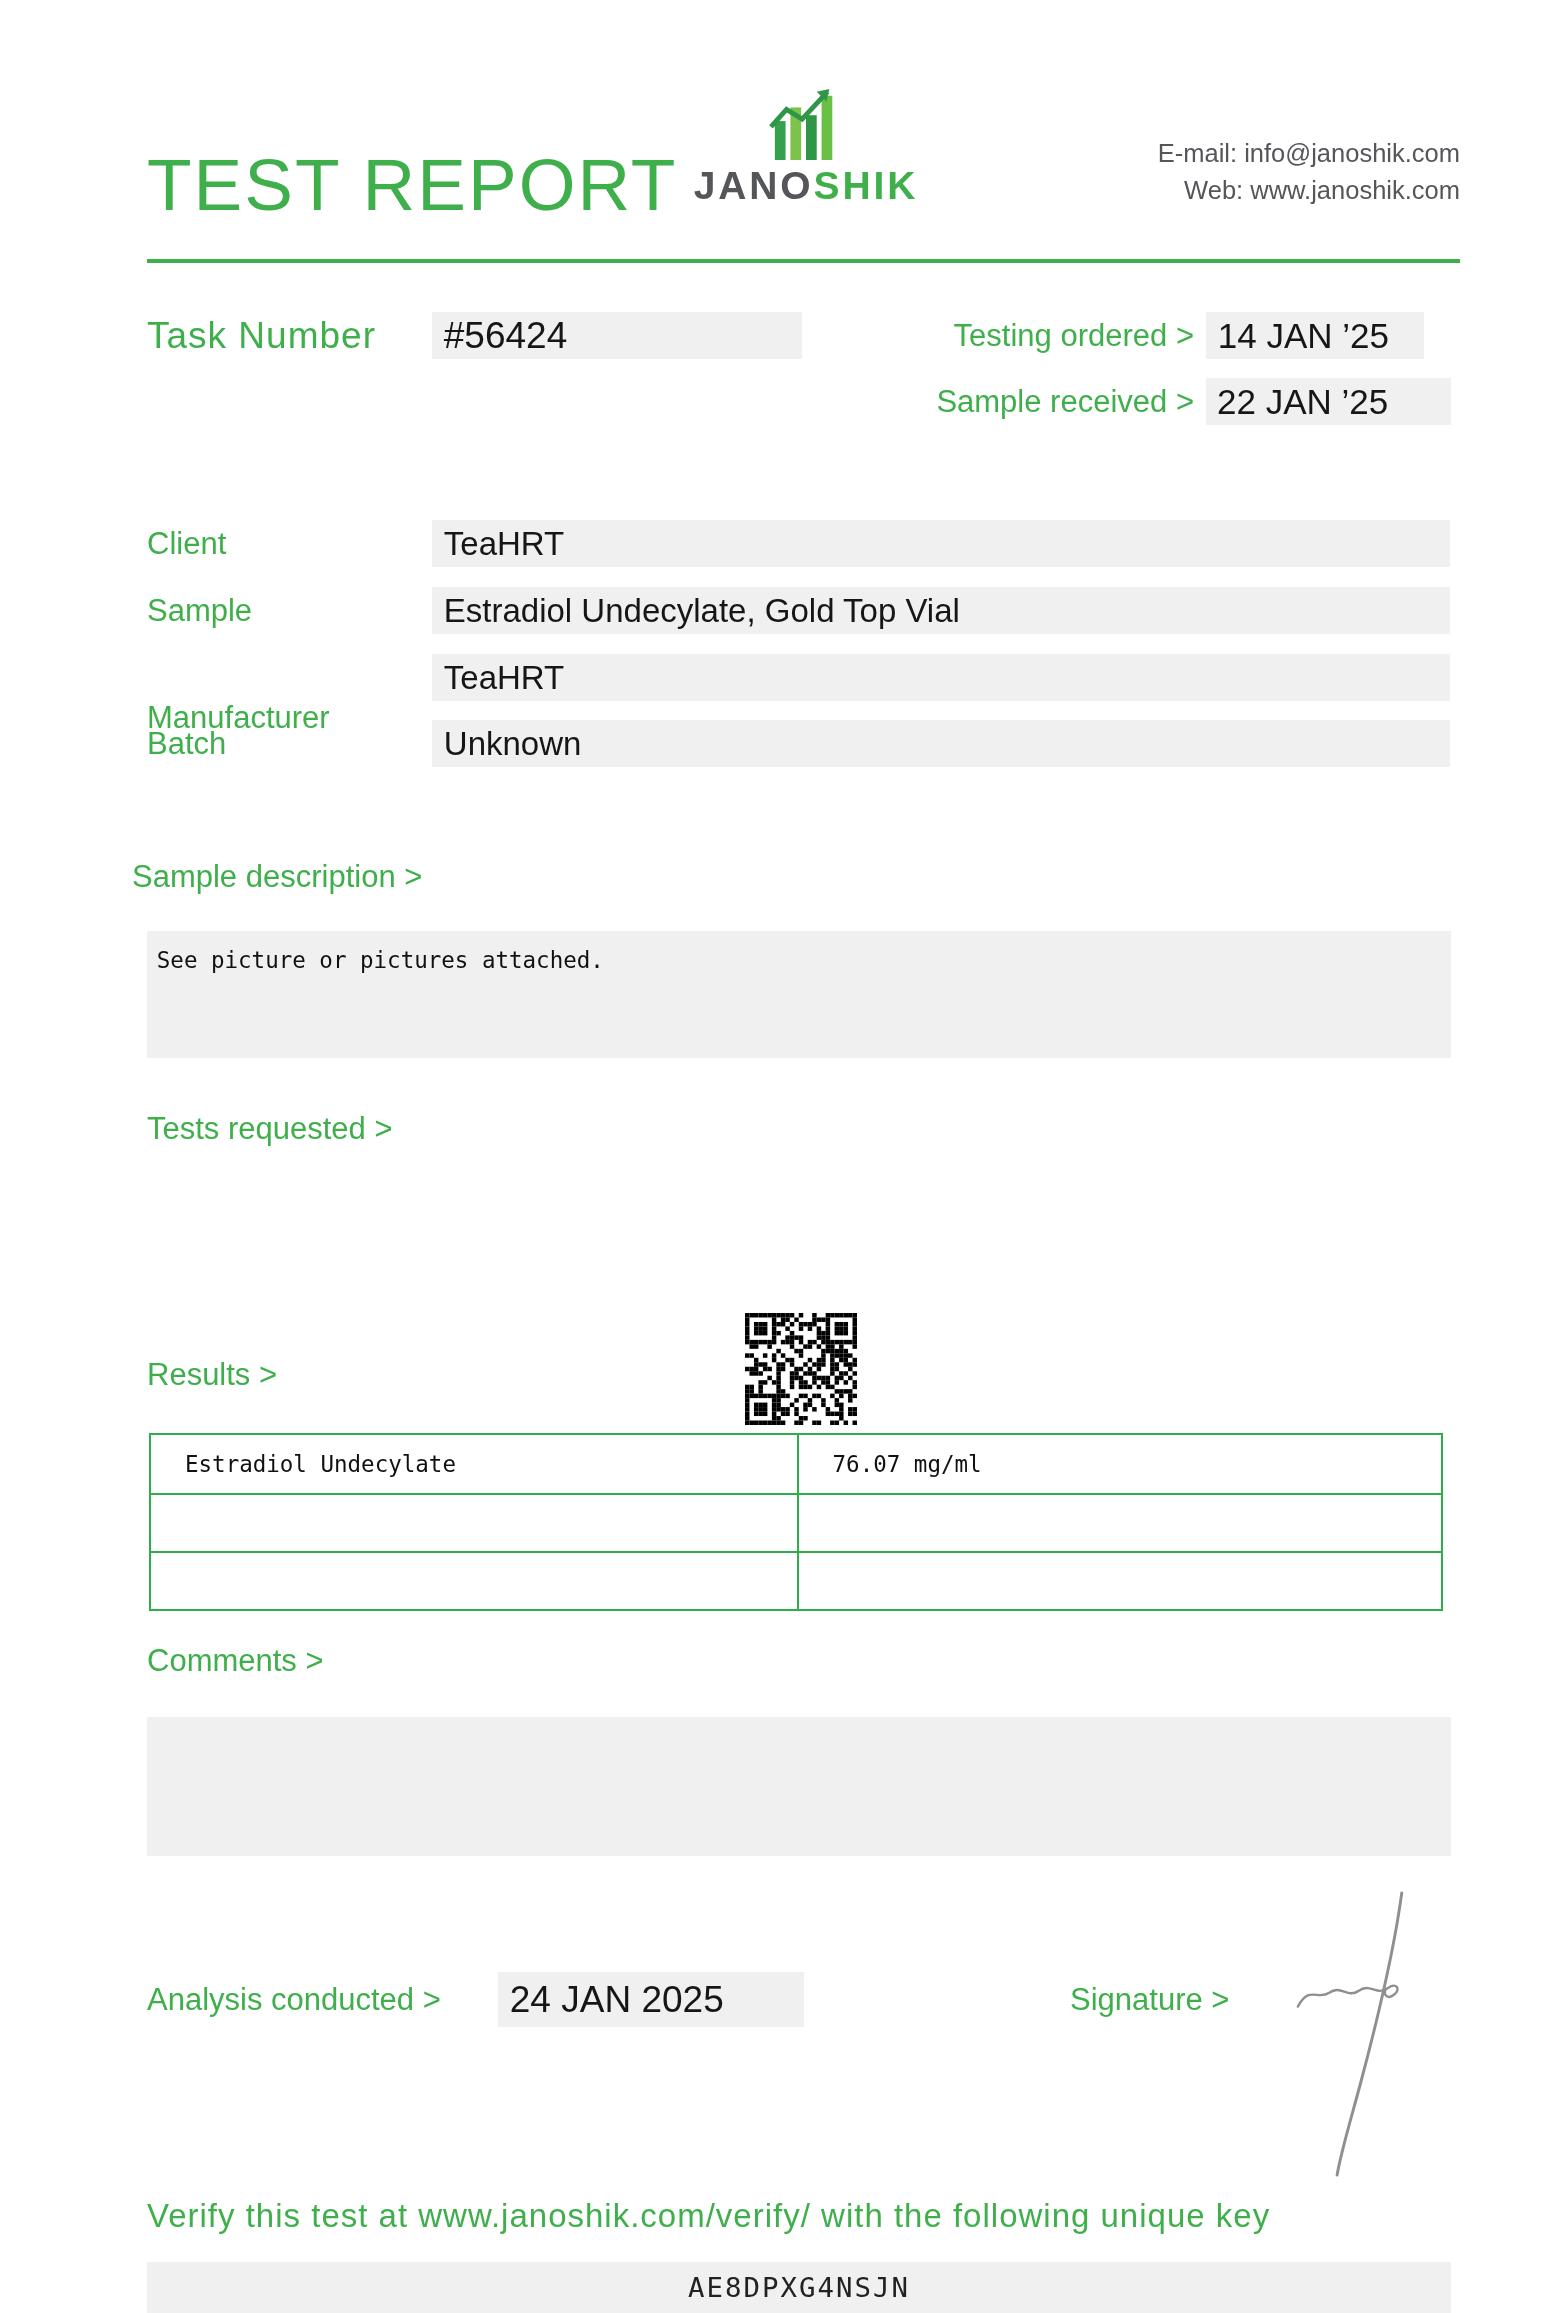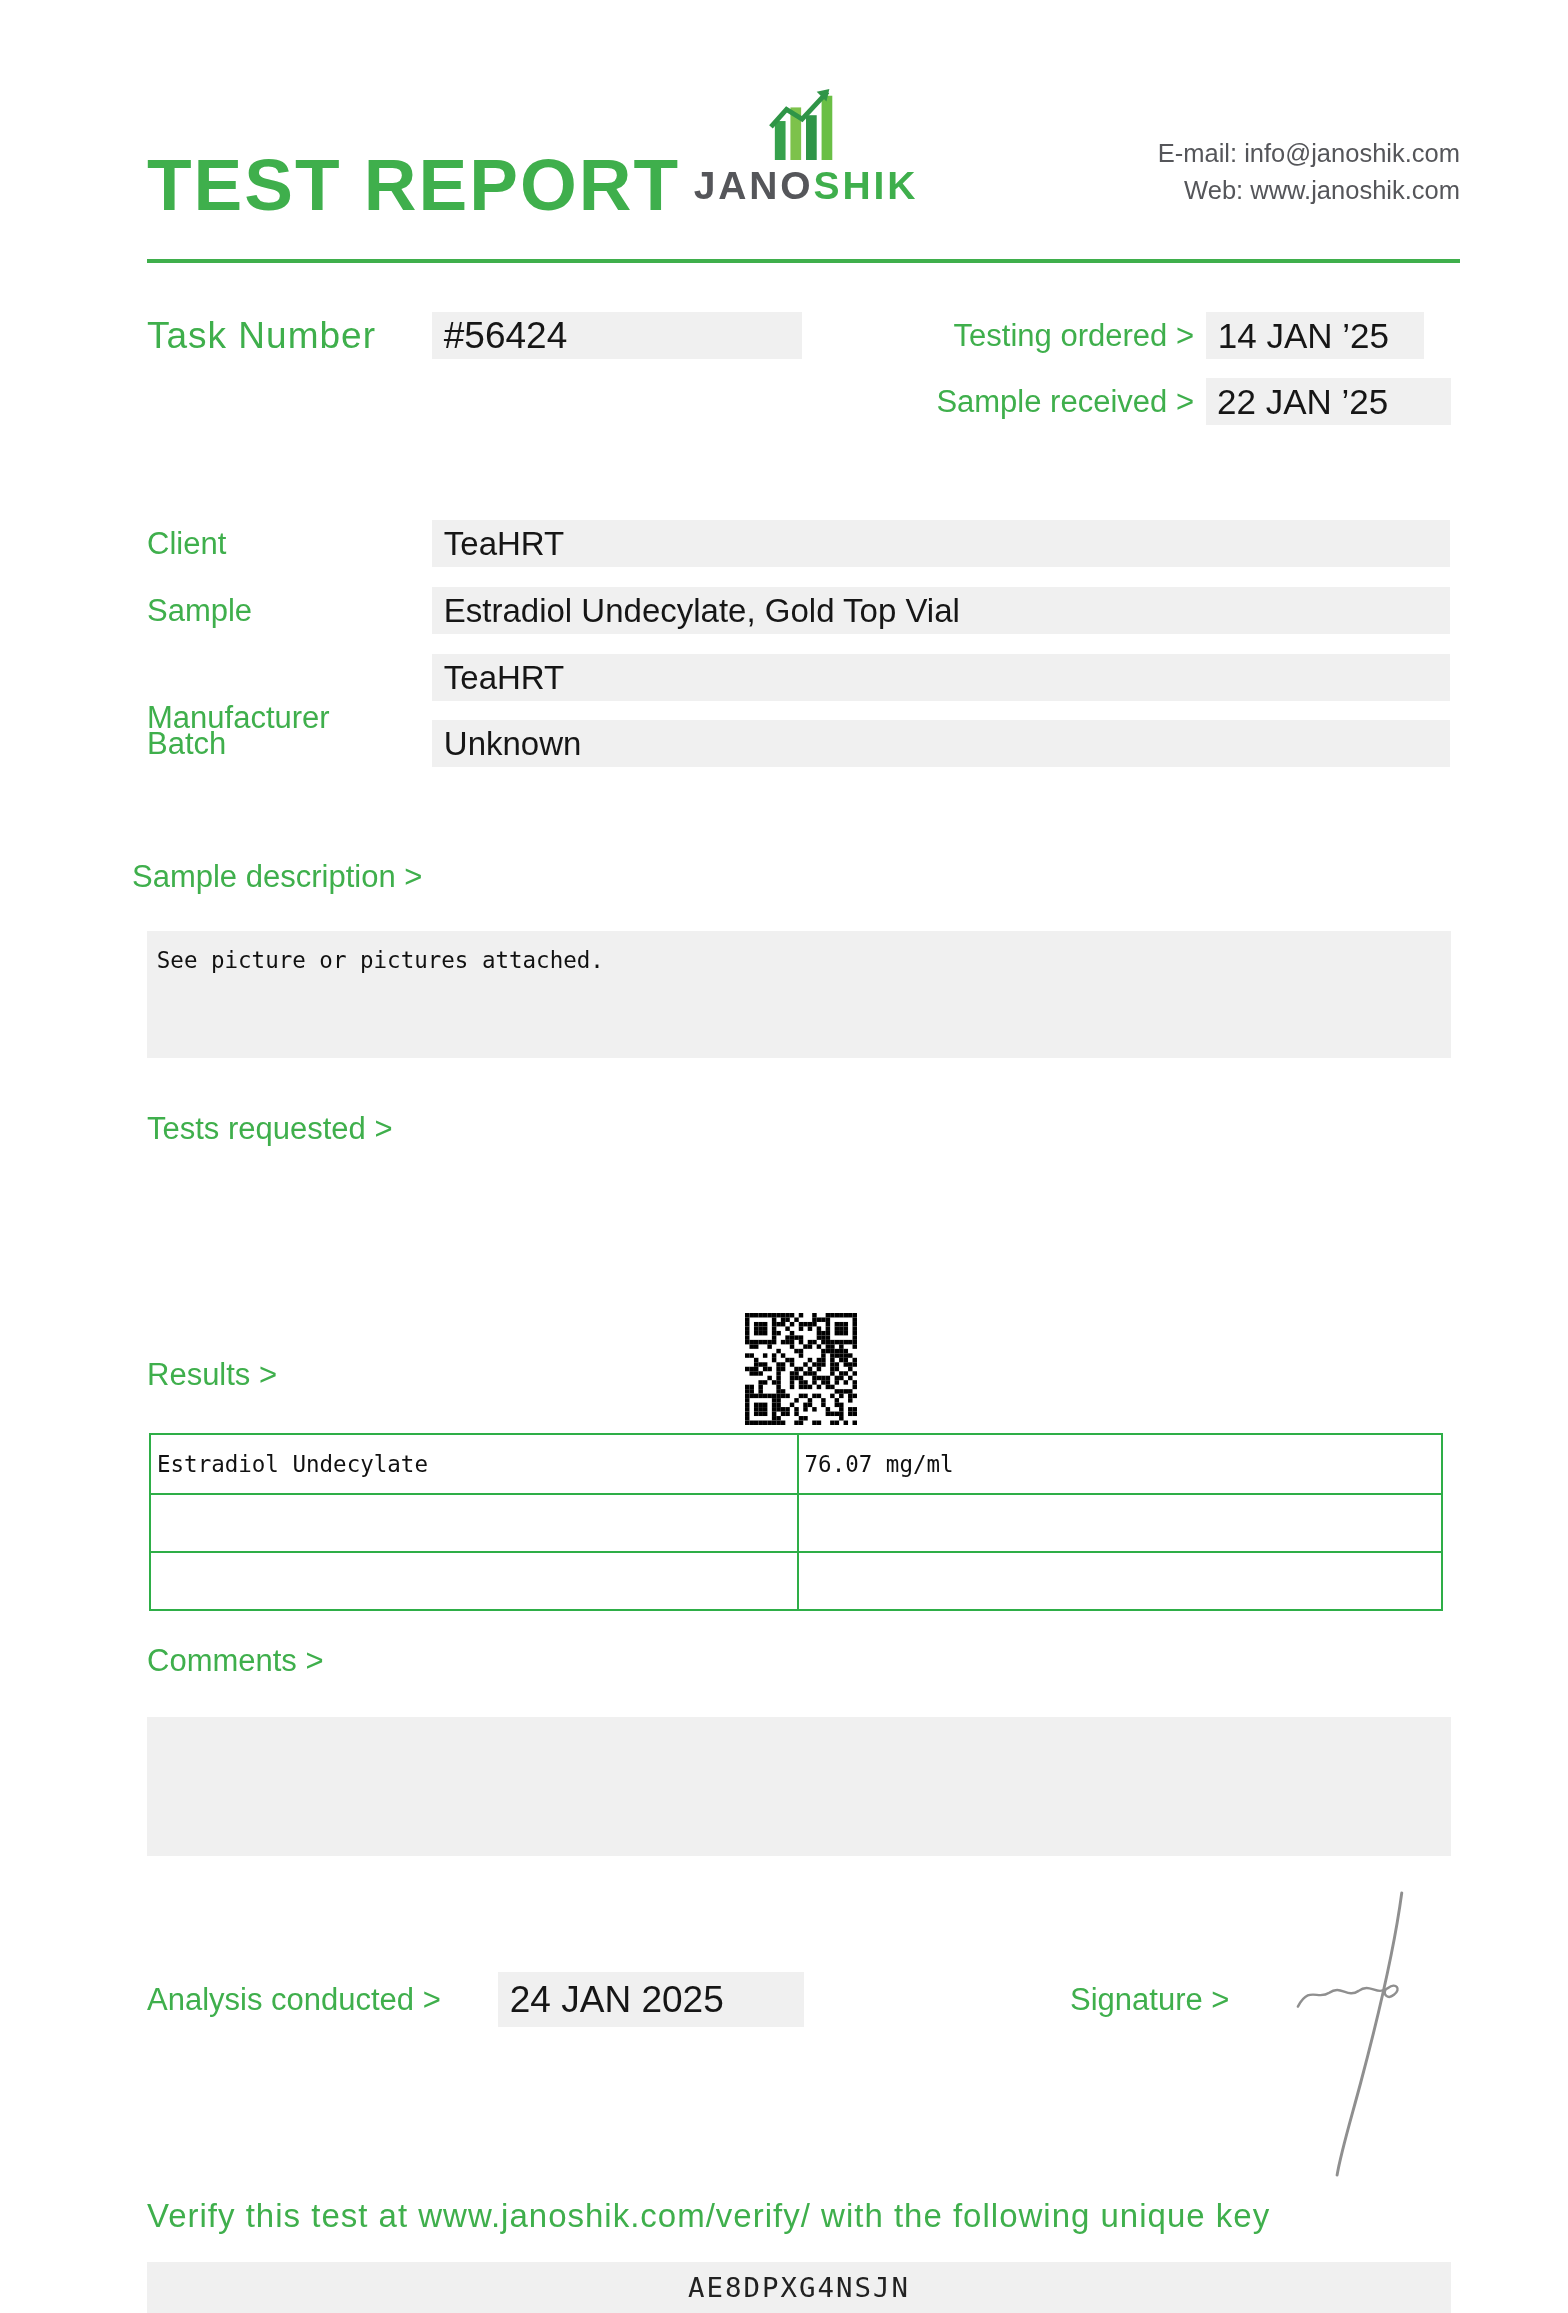--- a/index.html
+++ b/index.html
@@ -10,21 +10,21 @@
     --ink:#161616;
     --graytxt:#55565a;
     --box:#f0f0f0;
   }
   .page{
     position:relative; width:1568px; height:2313px; background:#fff;
     font-family:"Liberation Sans", sans-serif; overflow:hidden;
   }
   .abs{ position:absolute; }
   .title{
-    color:var(--green); font-size:73px; font-weight:700; letter-spacing:2px; white-space:nowrap;
+    color:var(--green); font-size:73px; font-weight:400; letter-spacing:2px; white-space:nowrap;
   }
   .label{ color:var(--green); font-size:31px; line-height:47px; white-space:nowrap; }
   .biglabel{ color:var(--green); font-size:37px; line-height:47px; letter-spacing:1px; white-space:nowrap; }
   .heading{ color:var(--green); font-size:31px; white-space:nowrap; }
   .valbox{
     background:var(--box); height:47px; line-height:47px; font-size:33px;
     color:var(--ink); padding-left:11.8px; white-space:nowrap; overflow:hidden;
   }
   .graybox{ background:var(--box); }
   .mono{ font-family:"DejaVu Sans Mono", monospace; }
@@ -32,21 +32,21 @@
   .contact{ text-align:right; color:var(--graytxt); font-size:25.5px; line-height:37px; white-space:nowrap; }
   .rule{ background:var(--green); }
   .logo-text{ font-size:39px; font-weight:700; letter-spacing:2.9px; color:var(--graytxt); white-space:nowrap; }
   .logo-text .lg{ color:var(--green); }
   .rtable{
     left:149px; top:1433px; width:1294px; height:178px;
     border:2px solid var(--tgreen);
     display:grid; grid-template-columns:50.2% 49.8%; grid-template-rows:1fr 1fr 1fr;
   }
   .rtable .cell{
-    display:flex; align-items:center; padding-left:6px;
+    display:flex; align-items:center; padding-left:34px;
     font-size:22.5px; color:#111; overflow:hidden;
   }
   .rtable .cell:nth-child(odd){ border-right:2px solid var(--tgreen); }
   .rtable .cell:nth-child(n+3){ border-top:2px solid var(--tgreen); }
   .verify{
     color:var(--green); font-size:33px; letter-spacing:1px; white-space:nowrap;
   }
   .keybox{
     background:var(--box); text-align:center; line-height:51px;
     font-size:27.4px; letter-spacing:2px; color:#222;

